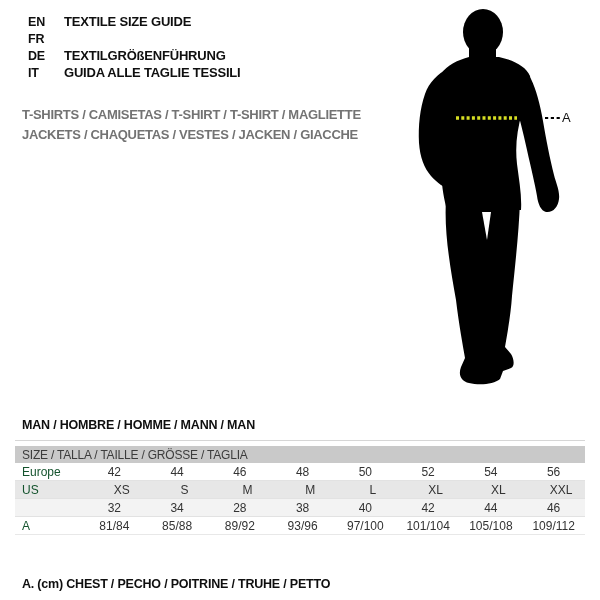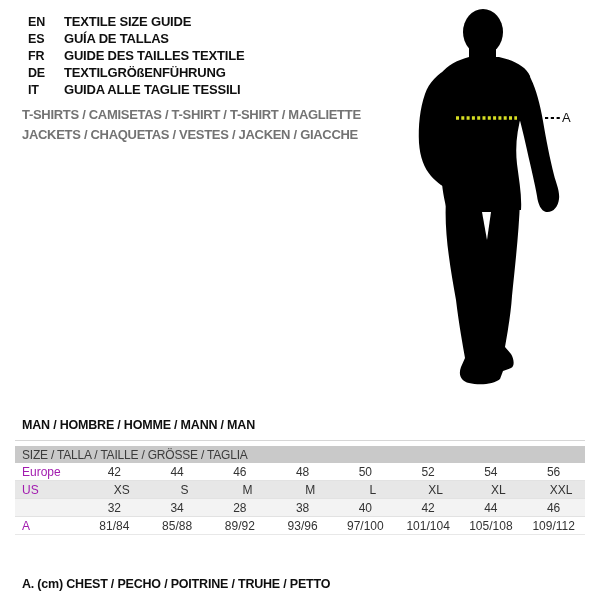--- a/index.html
+++ b/index.html
@@ -31,43 +31,38 @@
   .hairline{position:absolute;left:15px;top:440px;width:570px;height:1px;background:#d6d6d6;}
 
   
   .size-table{position:absolute;left:15px;top:446px;width:570px;font-size:12px;color:#333;}
   .thead{height:17px;background:#c9c9c9;display:flex;align-items:center;padding-left:7px;color:#3c3c3c;font-size:12px;letter-spacing:-0.2px;}
   .trow{display:grid;grid-template-columns:68px repeat(8,1fr);height:17px;align-items:center;border-top:1px solid #e2e2e2;}
   .trow.row-europe{border-top:none;}
   .trow.row-us{background:#e7e7e7;gap:15px;}
   .trow.row-uk{background:#f3f3f3;}
   .trow.row-a{border-bottom:1px solid #e8e8e8;}
-  .tlabel{padding-left:7px;text-align:left;color:#a21caf;}
+  .tlabel{padding-left:7px;text-align:left;color:#14532d;}
   .td{text-align:center;color:#333;}
 
   
   .footnote{position:absolute;left:22px;top:577px;font-weight:bold;font-size:12.5px;color:#0f0f0f;letter-spacing:-0.2px;white-space:nowrap;}
 </style>
 </head>
 <body>
 
 <div class="stage">
 
   <div class="lang-block">
     <div class="lang-row">
       <span class="lang-code">EN</span>
       <span class="lang-label">TEXTILE SIZE GUIDE</span>
     </div>
     <div class="lang-row">
-      <span class="lang-code">ES</span>
-      <span class="lang-label">GUÍA DE TALLAS</span>
-    </div>
-    <div class="lang-row">
       <span class="lang-code">FR</span>
-      <span class="lang-label">GUIDE DES TAILLES TEXTILE</span>
     </div>
     <div class="lang-row">
       <span class="lang-code">DE</span>
       <span class="lang-label">TEXTILGRÖßENFÜHRUNG</span>
     </div>
     <div class="lang-row">
       <span class="lang-code">IT</span>
       <span class="lang-label">GUIDA ALLE TAGLIE TESSILI</span>
     </div>
   </div>

